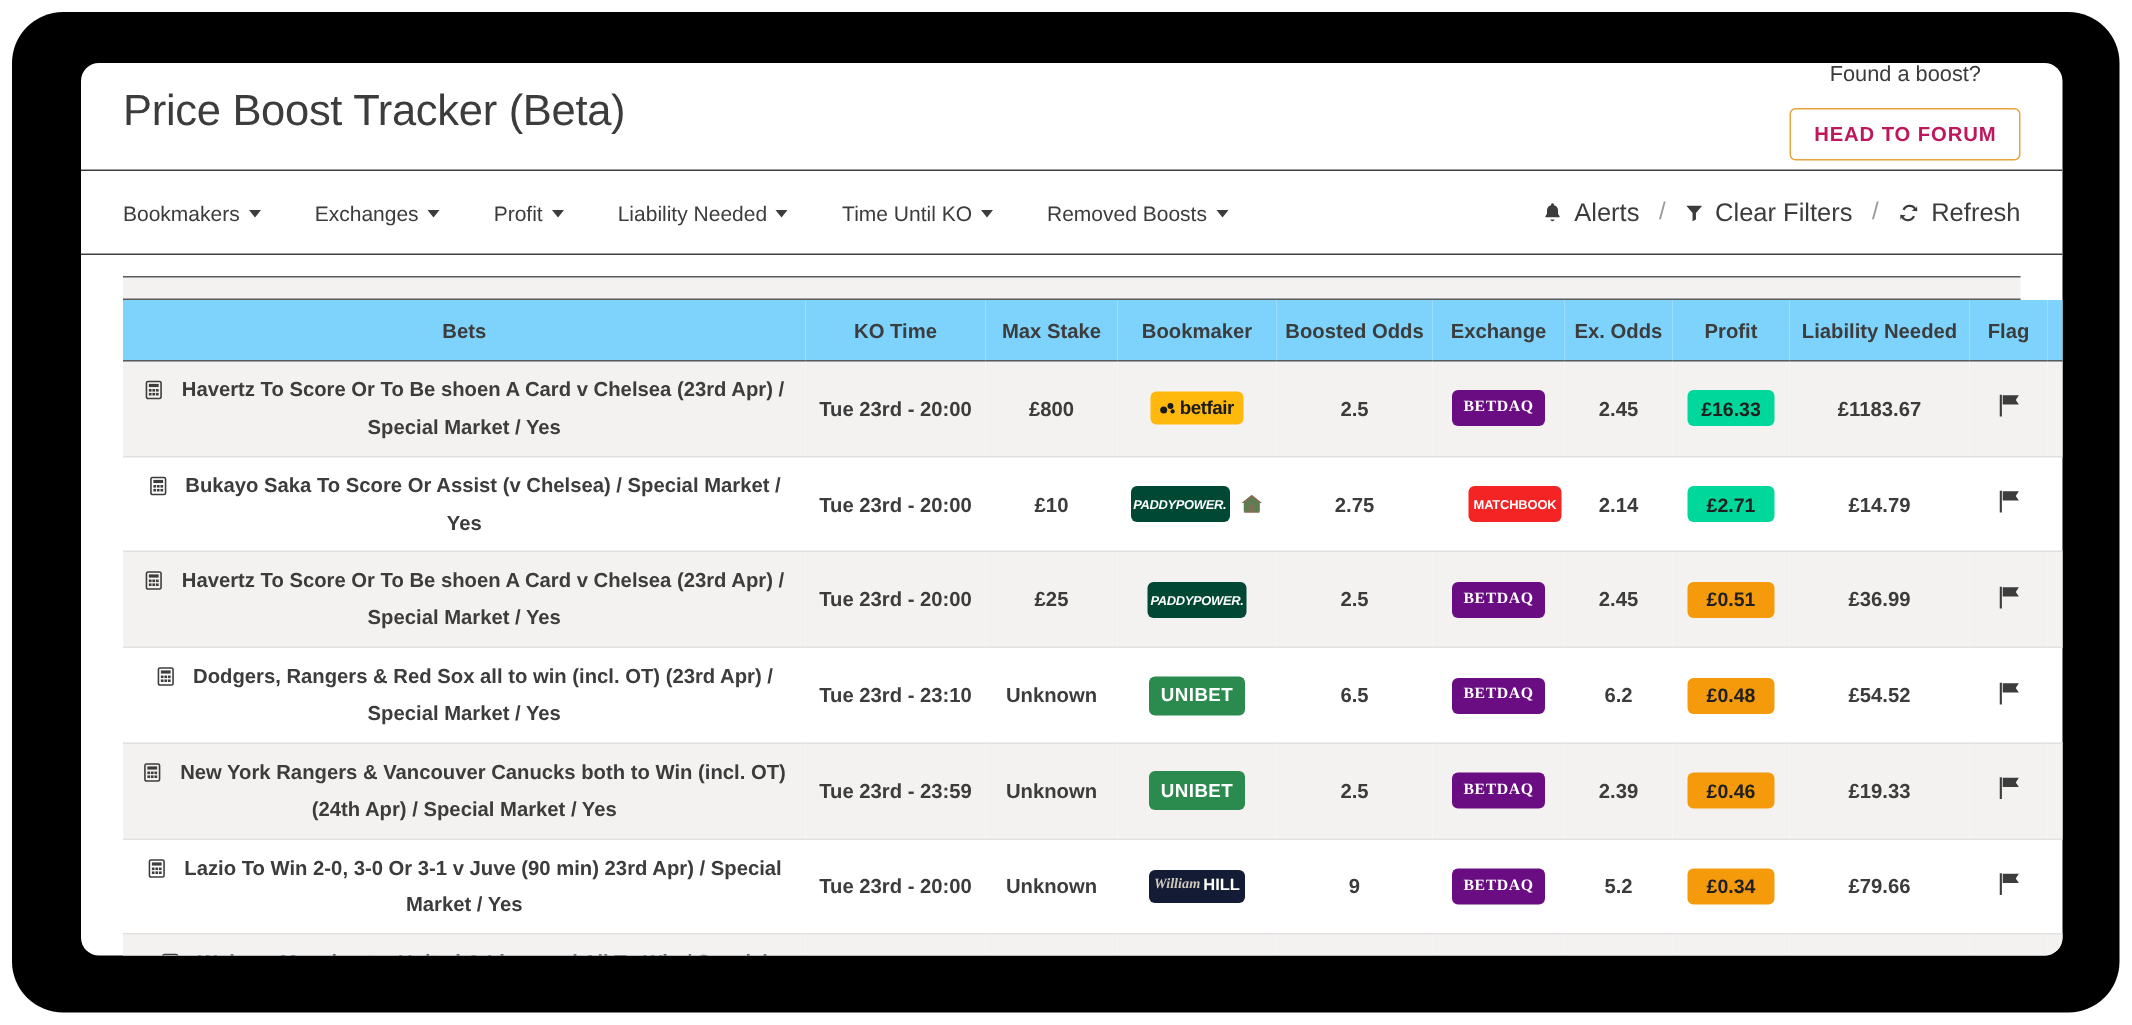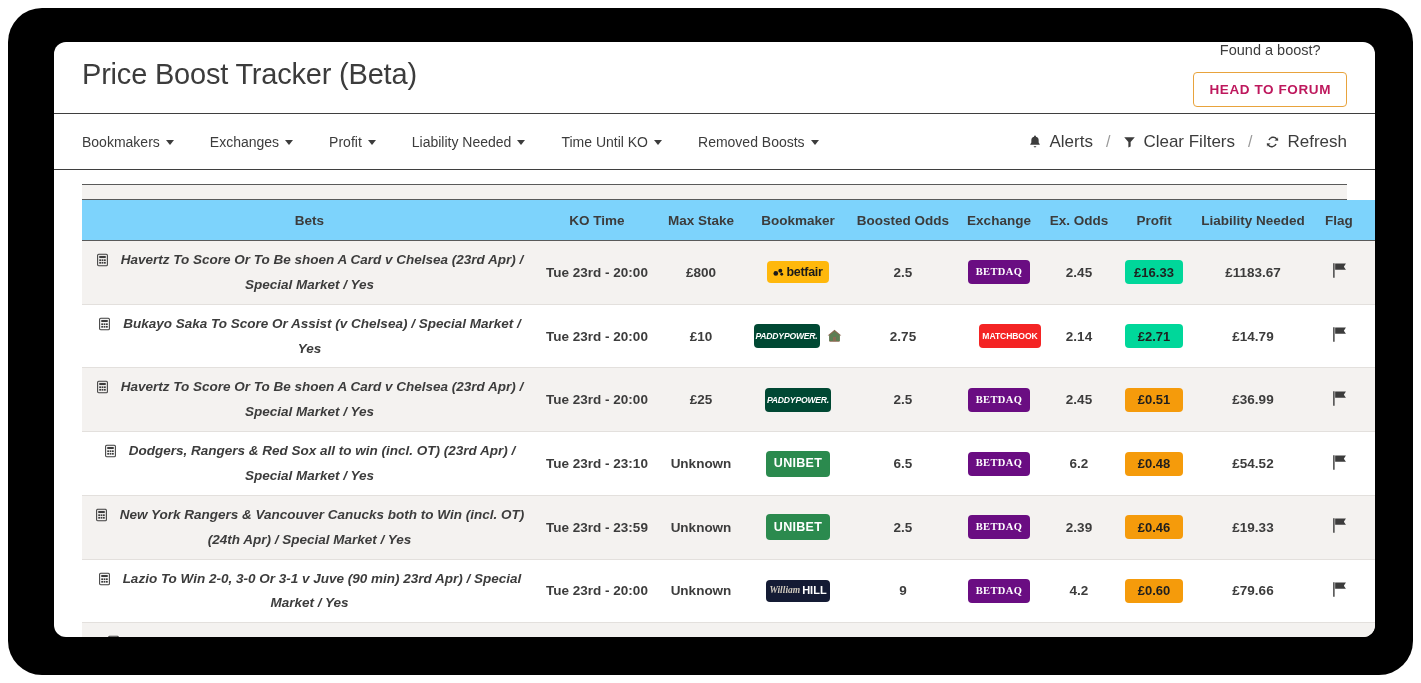--- a/index.html
+++ b/index.html
@@ -138,21 +138,20 @@
     border-bottom: 1px solid #e3e0dd;
     font-weight: bold;
   }
   tr.alt td { background: #f4f2f0; }
   td.bets {
     text-align: left;
     font-weight: bold;
     line-height: 1.62;
     padding-left: 6px;
     padding-right: 8px;
-    font-style: italic;
   }
   .calc-ico { display: inline-block; vertical-align: -3px; margin-right: 12px; }
   .bet-txt { font-weight: bold; }
   
   col.c-bets   { width: 455px; }
   col.c-ko     { width: 120px; }
   col.c-stake  { width: 88px; }
   col.c-book   { width: 106px; }
   col.c-bodds  { width: 104px; }
   col.c-exch   { width: 88px; }
@@ -475,22 +474,22 @@
             <td>Tue 23rd - 20:00</td>
             <td>Unknown</td>
             <td><span class="book-wrap">
                 <span class="logo lg-whill">
                   <span class="whill-script">William</span>
                   <b>HILL</b>
                 </span>
               </span></td>
             <td>9</td>
             <td><span class="logo lg-betdaq">BETDAQ</span></td>
-            <td>4.2</td>
-            <td><span class="badge b-orange">£0.60</span></td>
+            <td>5.2</td>
+            <td><span class="badge b-orange">£0.34</span></td>
             <td>£79.66</td>
             <td><span class="flag-btn">
                 <svg width="19" height="17" viewBox="0 0 20 18">
                   <path fill="#3c3c3c" d="M3.3 1.2h1.5v15.4H3.3z"></path>
                   <path fill="#3c3c3c" d="M5.4 1.6h11.4l-2.2 3.3 2.2 3.3H5.4z"></path>
                 </svg>
               </span></td>
             <td></td>
           </tr>
           <tr class="alt">

